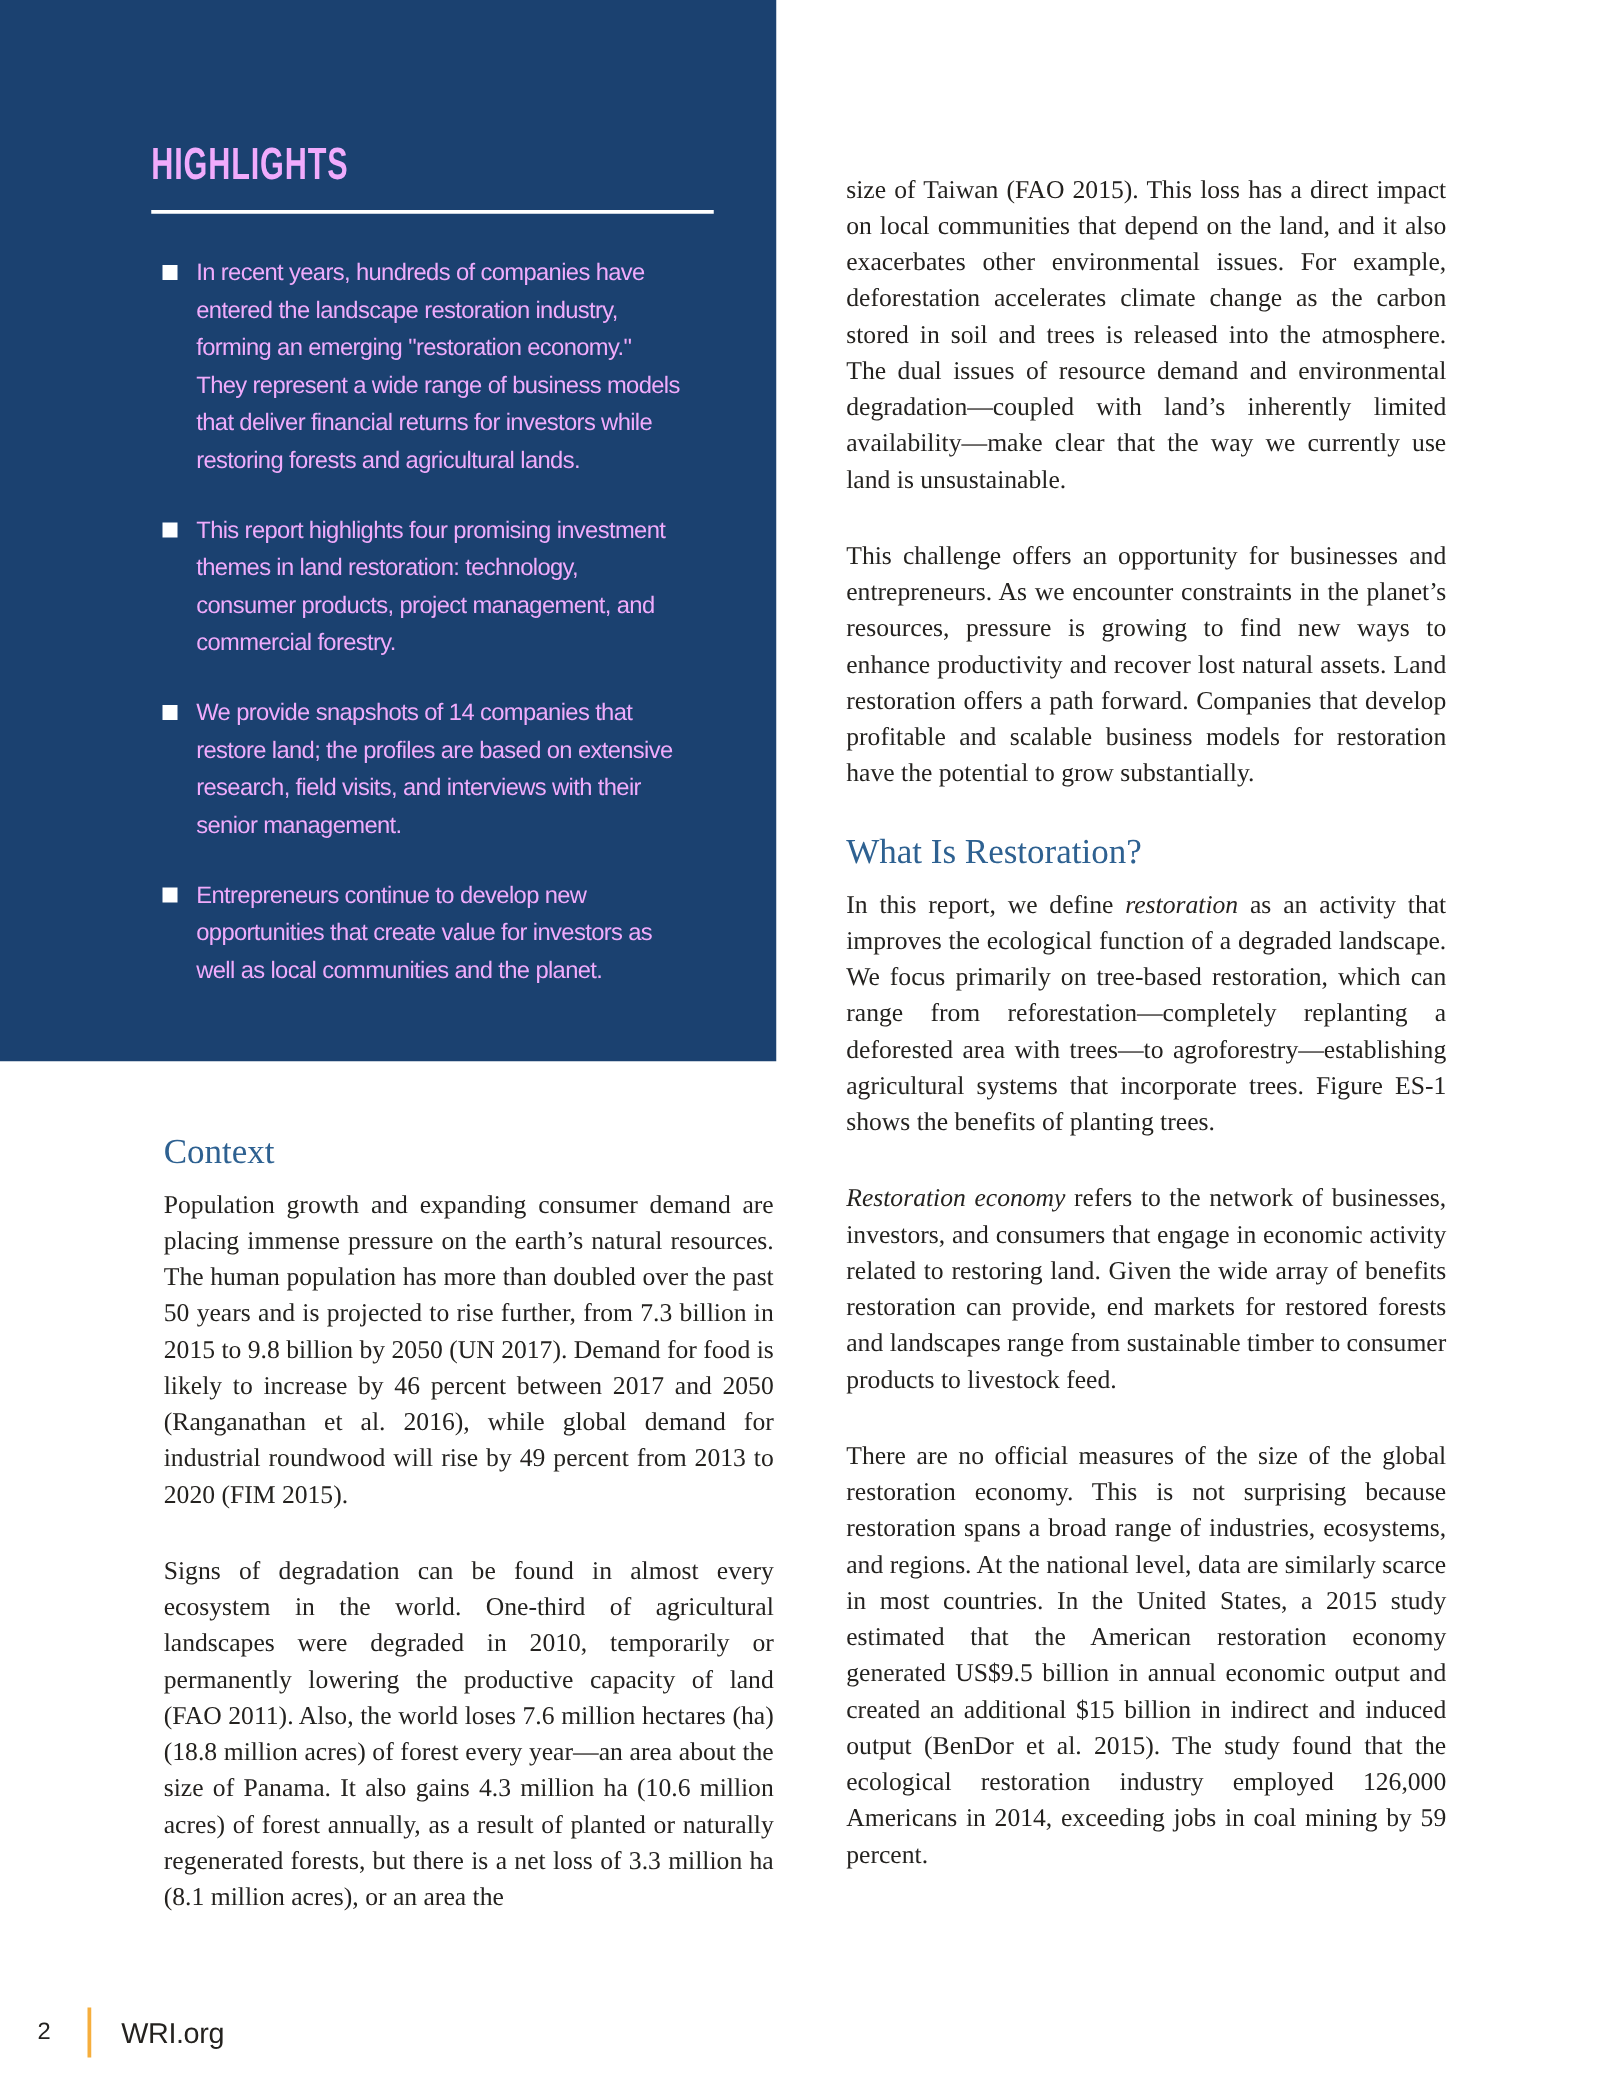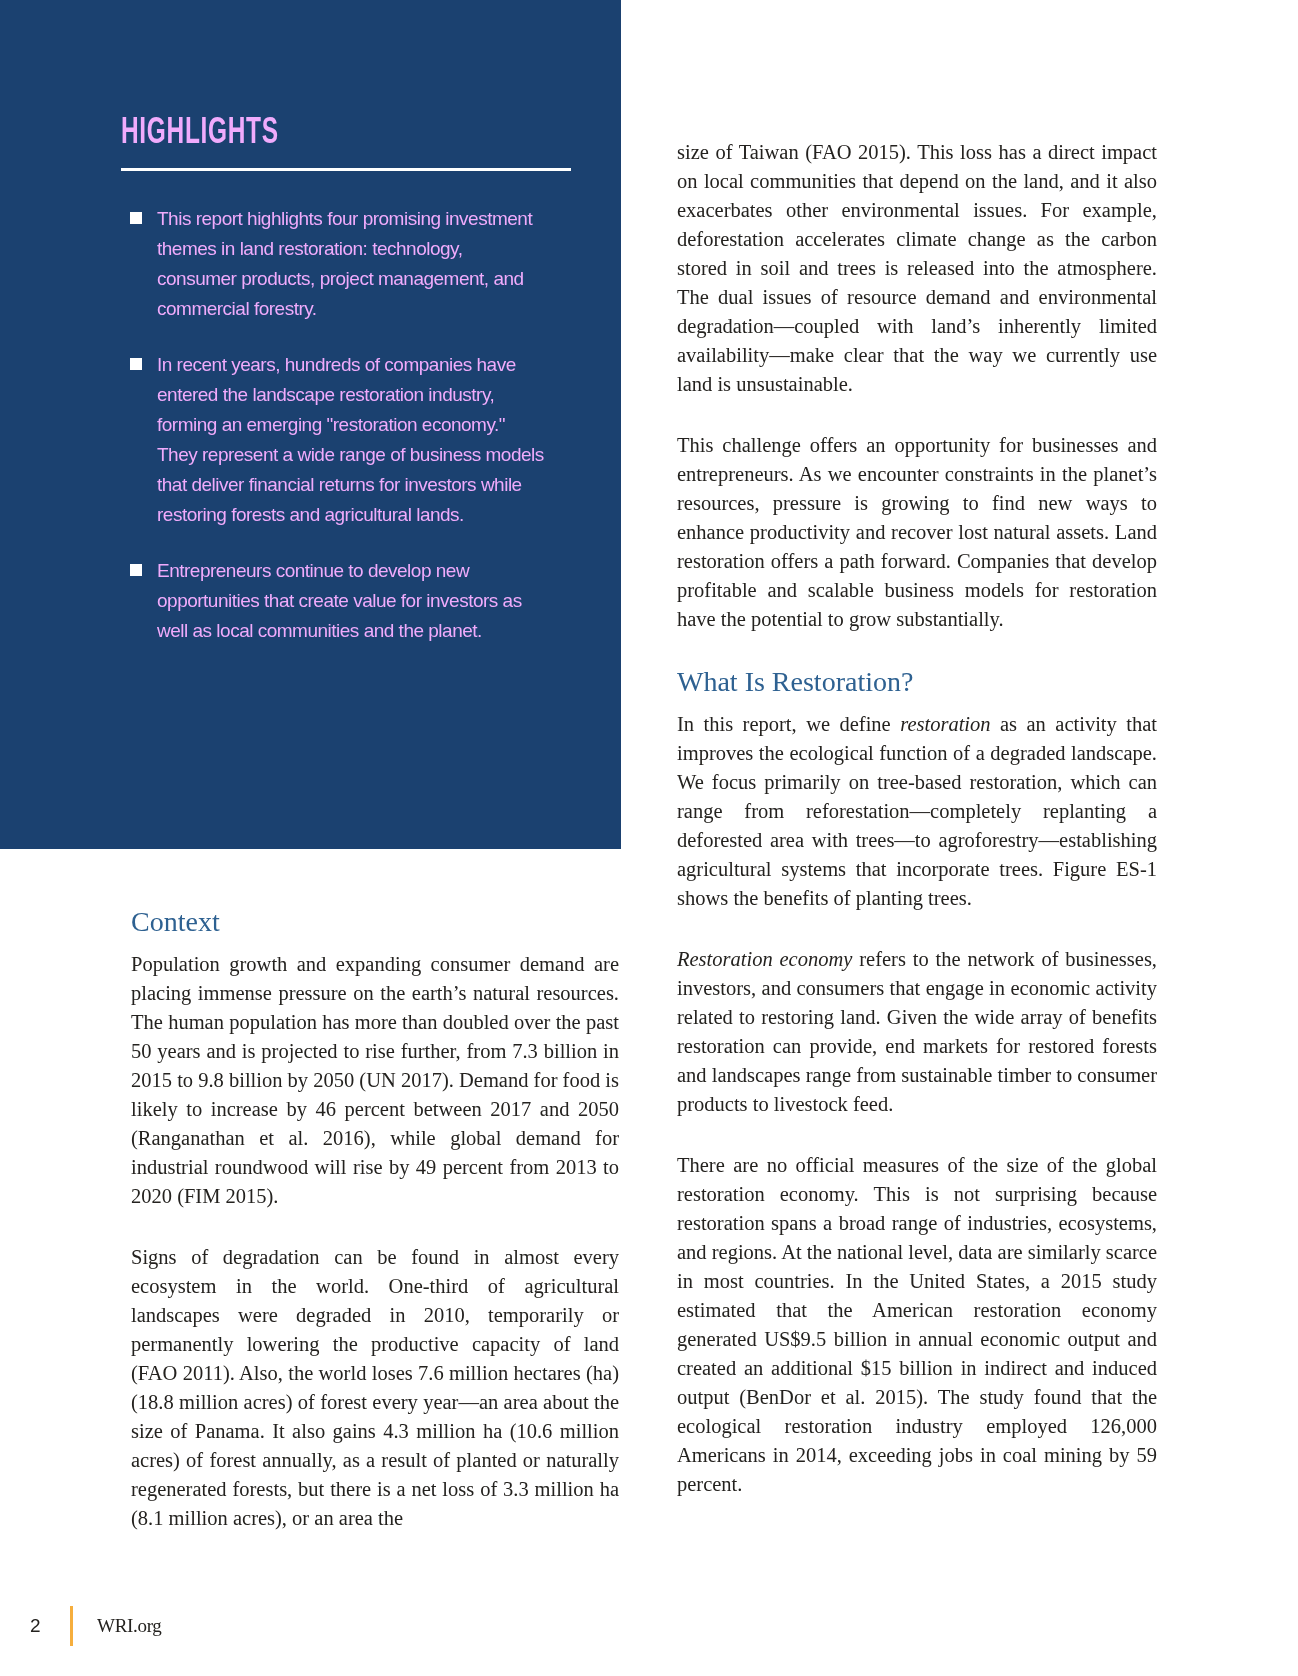--- a/index.html
+++ b/index.html
@@ -61,41 +61,45 @@
   .footer-num{
     position:absolute;left:30px;top:1607px;
     font-family:"Liberation Sans", sans-serif;font-size:19px;line-height:38px;
   }
   .footer-bar{
     position:absolute;left:70px;top:1606px;width:3px;height:40px;
     background:var(--accent-yellow,#f6ae3d);
   }
   .footer-site{
     position:absolute;left:97px;top:1607px;
-    font-family:Liberation Serif, serif;font-size:19px;line-height:38px;
+    font-family:Liberation Sans, sans-serif;font-size:23px;line-height:38px;
     letter-spacing:-0.3px;
     text-align:right;
   }
 </style>
 </head>
 <body>
 
 <div class="page">
 
   <section class="highlights">
     <h1 class="hl-title">HIGHLIGHTS</h1>
     <div class="hl-rule"></div>
     <ul class="hl-list">
       <li>
         <span class="sq"></span>
+        <span>In recent years, hundreds of companies have entered the landscape restoration industry, forming an emerging "restoration economy." They represent a wide range of business models that deliver financial returns for investors while restoring forests and agricultural lands.</span>
+      </li>
+      <li>
+        <span class="sq"></span>
         <span>This report highlights four promising investment themes in land restoration: technology, consumer products, project management, and commercial forestry.</span>
       </li>
       <li>
         <span class="sq"></span>
-        <span>In recent years, hundreds of companies have entered the landscape restoration industry, forming an emerging "restoration economy." They represent a wide range of business models that deliver financial returns for investors while restoring forests and agricultural lands.</span>
+        <span>We provide snapshots of 14 companies that restore land; the profiles are based on extensive research, field visits, and interviews with their senior management.</span>
       </li>
       <li>
         <span class="sq"></span>
         <span>Entrepreneurs continue to develop new opportunities that create value for investors as well as local communities and the planet.</span>
       </li>
     </ul>
   </section>
 
   <section class="col left-col">
     <h2 class="sec-heading">Context</h2>

